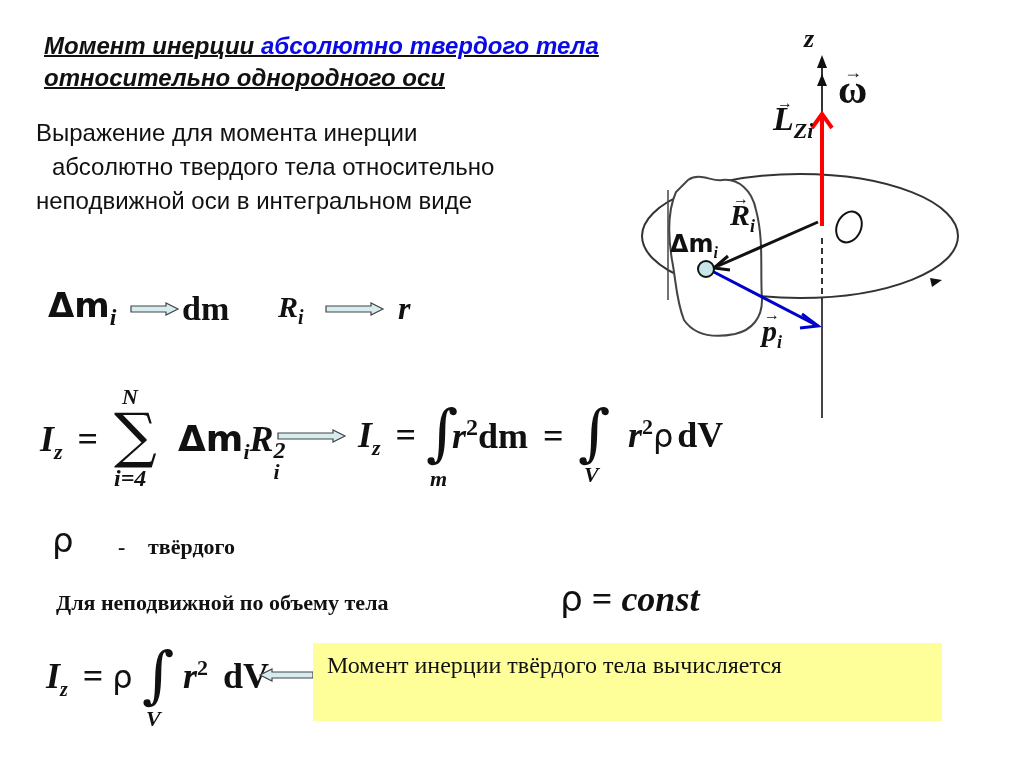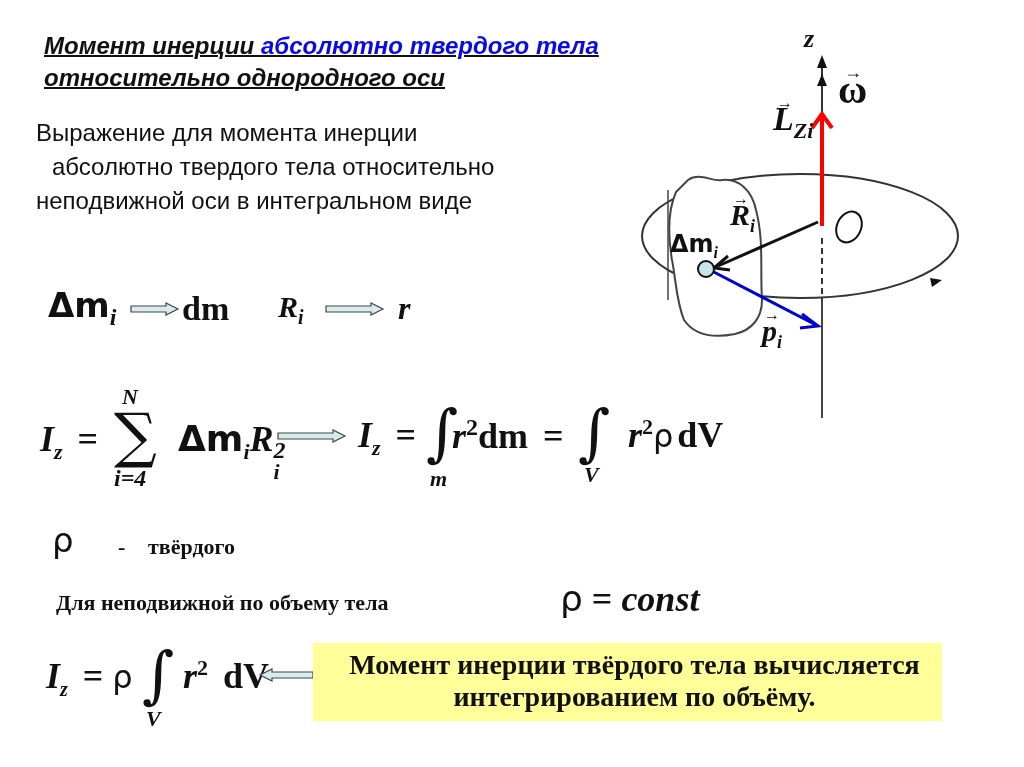--- a/index.html
+++ b/index.html
@@ -5,21 +5,21 @@
   html, body { margin:0; padding:0; background:#ffffff; }
   body { width:1024px; height:767px; position:relative; overflow:hidden; }
   .abs { position:absolute; white-space:nowrap; }
   .title { font-family:"Liberation Sans", sans-serif; font-weight:bold; font-style:italic; font-size:24px; line-height:32px; text-decoration:underline; text-decoration-thickness:2px; color:#111; }
   .title .blue { color:#0a0ae6; }
   .subtitle { font-family:"Liberation Sans", sans-serif; font-weight:normal; font-size:24px; line-height:34px; color:#111; }
   .serif { font-family:"Liberation Serif", serif; font-weight:bold; color:#111; }
   .it { font-style:italic; }
   .sym { font-family:"DejaVu Sans", sans-serif; font-weight:normal; }
   .note-box { position:absolute; left:313px; top:643px; width:629px; height:78px; background:#ffff99; }
-  .note-text { font-family:"Liberation Serif", serif; font-weight:bold; font-size:28px; line-height:32px; color:#111; padding:6px 0 0 14px; white-space:nowrap;text-align:center; }
+  .note-text { font-family:"Liberation Serif", serif; font-weight:normal; font-size:24px; line-height:32px; color:#111; padding:6px 0 0 14px; white-space:nowrap; }
 </style>
 </head>
 <body>
 
 <div class="abs title" style="left:44px; top:30px;">
   <span>Момент инерции </span><span class="blue">абсолютно твердого тела</span>
 </div>
 <div class="abs title" style="left:44px; top:62px;">относительно однородного оси</div>
 
 <div class="abs subtitle" style="left:36px; top:116px;">Выражение для момента инерции</div>
@@ -94,21 +94,20 @@
 <div class="abs serif" style="left:183px; top:655px; font-size:36px;">
   <span class="it">r</span><sup style="font-size:22px;">2</sup>
   <span style="margin-left:6px;">dV</span>
 </div>
 <svg class="abs" style="left:258px; top:668px; width:56px; height:14px;">
   <polygon points="55,4 14,4 14,1 2,7 14,13 14,10 55,10" fill="#d6ecef" stroke="#444" stroke-width="1.2"></polygon>
 </svg>
 
 <div class="note-box">
   <div class="note-text">Момент инерции твёрдого тела вычисляется</div>
-  <div class="note-text" style="padding-top:0;">интегрированием по объёму.</div>
 </div>
 
 <svg class="abs" style="left:620px; top:20px;" width="380" height="410" viewBox="620 20 380 410">
 
   <ellipse cx="800" cy="236" rx="158" ry="62" fill="none" stroke="#333" stroke-width="2"></ellipse>
 
   <polygon points="930,278 942,280 932,287" fill="#111"></polygon>
 
   <path d="M 688 180 C 700 172, 712 182, 722 180 C 738 178, 752 190, 756 210 C 764 240, 760 270, 762 300 C 762 318, 752 330, 735 334 C 715 338, 695 336, 684 320 C 676 300, 676 280, 672 260 C 668 236, 668 210, 676 192 Z" fill="#ffffff" stroke="#444" stroke-width="2"></path>
   <line x1="668" y1="190" x2="668" y2="300" stroke="#444" stroke-width="1.5"></line>

